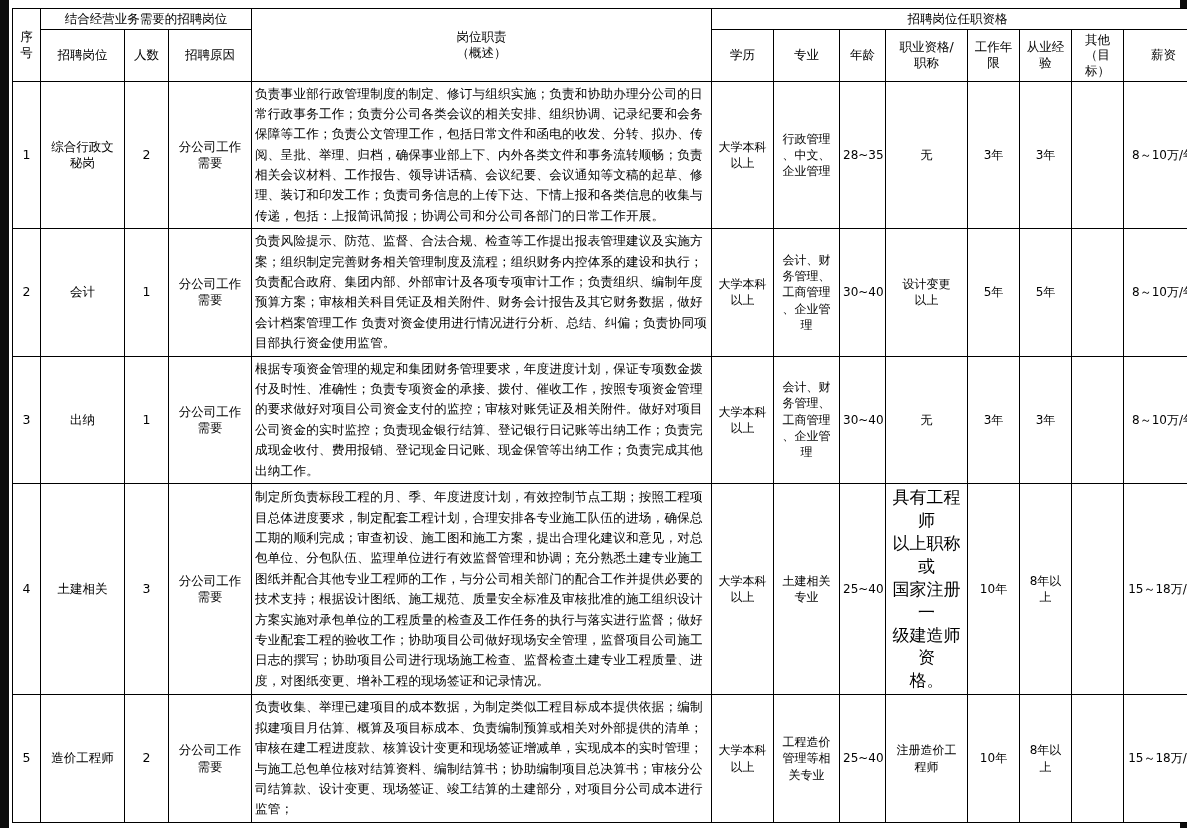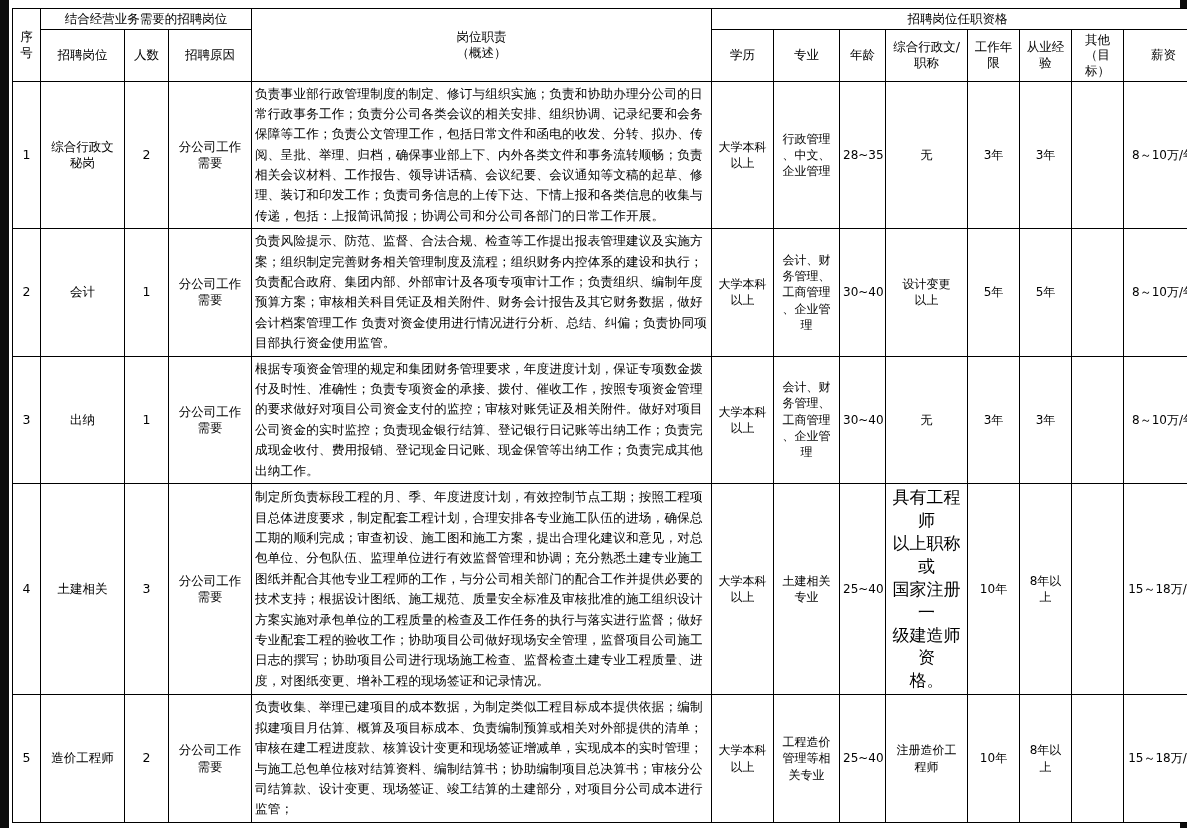--- a/index.html
+++ b/index.html
@@ -132,21 +132,21 @@
         <th colspan="8">招聘岗位任职资格</th>
       </tr>
       <tr>
         <th>招聘岗位</th>
         <th>人数</th>
         <th>招聘原因</th>
         <th>学历</th>
         <th>专业</th>
         <th>年龄</th>
         <th>
-          <span class="cellwrap">综合行政文/</span>
+          <span class="cellwrap">职业资格/</span>
           <span class="cellwrap">职称</span>
         </th>
         <th>
           <span class="cellwrap">工作年</span>
           <span class="cellwrap">限</span>
         </th>
         <th>
           <span class="cellwrap">从业经</span>
           <span class="cellwrap">验</span>
         </th>

